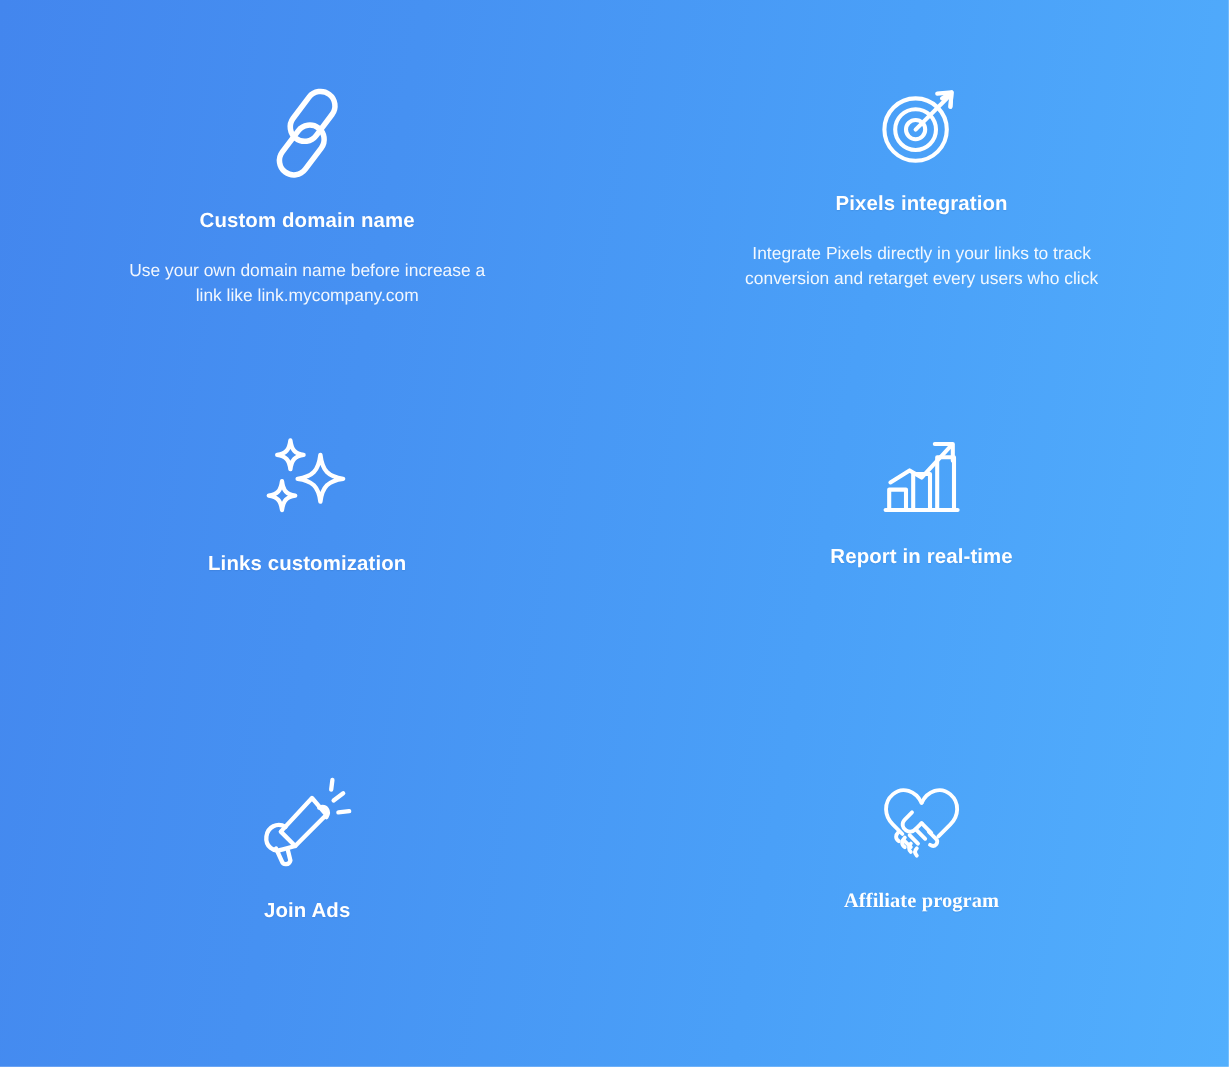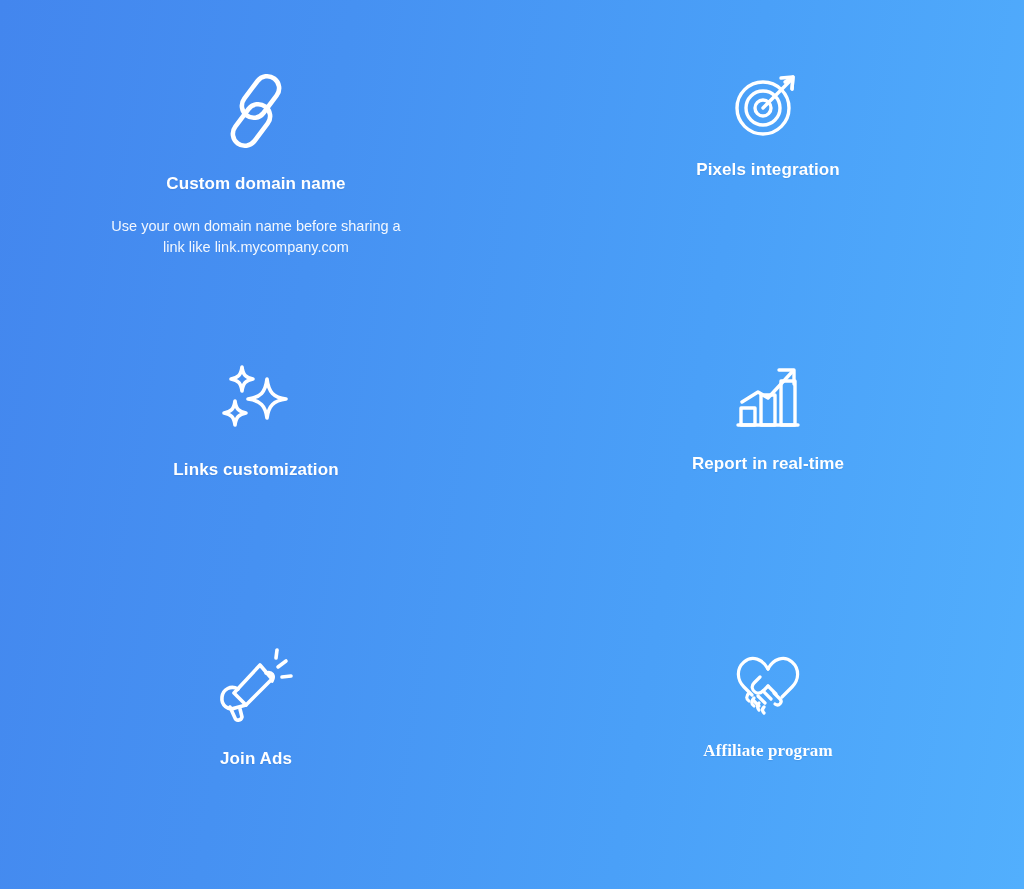--- a/index.html
+++ b/index.html
@@ -58,35 +58,36 @@
 <div class="features-grid">
 
   <div class="feature col-left r1">
     <div class="feature-icon">
       <svg width="76" height="72" viewBox="0 0 76 72" fill="none" stroke="#ffffff" stroke-width="4.6" stroke-linecap="round" stroke-linejoin="round">
         <rect x="30.5" y="-1" width="24" height="46" rx="12" transform="rotate(37 42.5 22)"></rect>
         <rect x="21.5" y="27" width="24" height="46" rx="12" transform="rotate(37 33.5 50)"></rect>
       </svg>
     </div>
     <div class="feature-title">Custom domain name</div>
-    <div class="feature-desc">Use your own domain name before sharing a link like link.mycompany.com</div>
+    <div class="feature-desc">Use your own domain name before increase a link like link.mycompany.com</div>
   </div>
 
   <div class="feature col-right r1">
     <div class="feature-icon">
       <svg width="78" height="74" viewBox="0 0 78 74" fill="none" stroke="#ffffff" stroke-width="3.4" stroke-linecap="round" stroke-linejoin="round">
         <circle cx="34" cy="42" r="26"></circle>
         <circle cx="34" cy="42" r="17"></circle>
         <circle cx="34" cy="42" r="8"></circle>
         <path d="M34 42 L61 15"></path>
         <path d="M52 12 L64 11 L63 23"></path>
         <path d="M56 16 L64 11 L63 23"></path>
       </svg>
     </div>
     <div class="feature-title">Pixels integration</div>
+    <div class="feature-desc">Integrate Pixels directly in your links to track conversion and retarget every users who click</div>
   </div>
 
   <div class="feature col-left r2">
     <div class="feature-icon">
       <svg width="72" height="72" viewBox="0 0 72 72" fill="none" stroke="#ffffff" stroke-width="3.6" stroke-linejoin="round">
         <path d="M47 18 C48.6 31.4 53.6 36.4 66 38 C53.6 39.6 48.6 44.6 47 57 C45.4 44.6 40.4 39.6 28 38 C40.4 36.4 45.4 31.4 47 18 Z"></path>
         <path d="M22 6 C23 14 25.8 16.8 33 18 C25.8 19.2 23 22 22 30 C21 22 18.2 19.2 11 18 C18.2 16.8 21 14 22 6 Z"></path>
         <path d="M15 40 C16 48 18.8 50.8 26 52 C18.8 53.2 16 56 15 64 C14 56 11.2 53.2 4 52 C11.2 50.8 14 48 15 40 Z"></path>
       </svg>
     </div>

